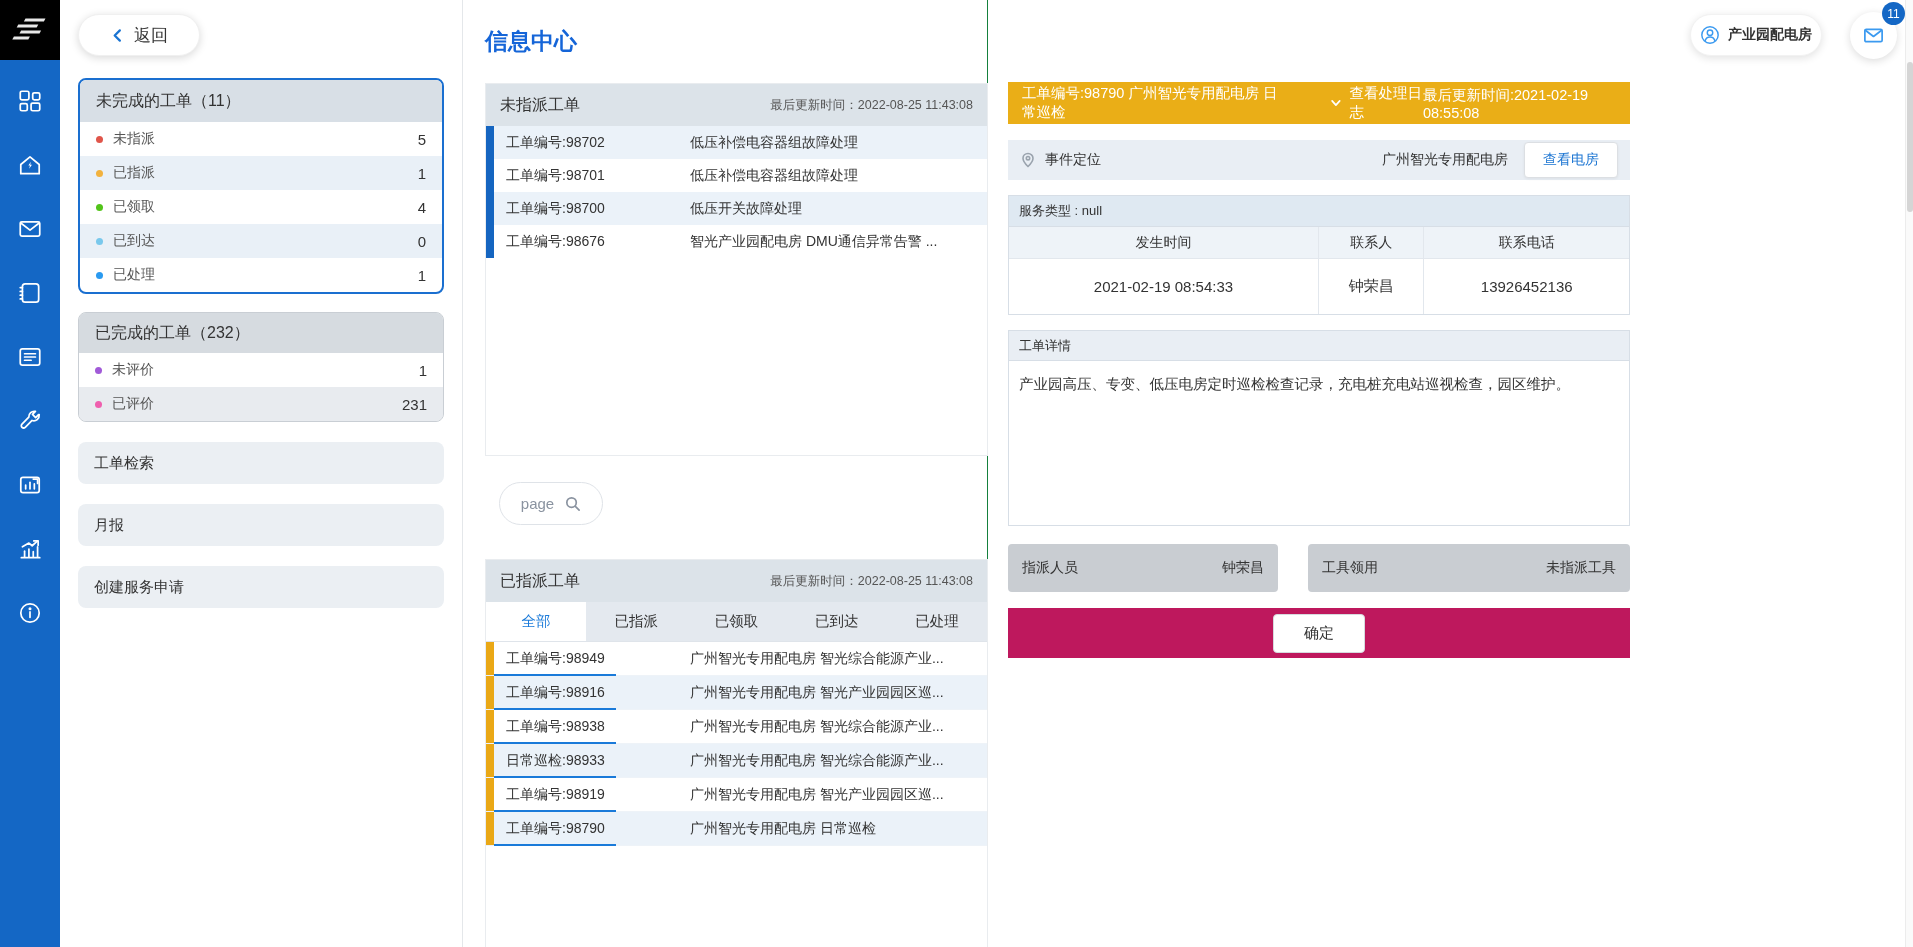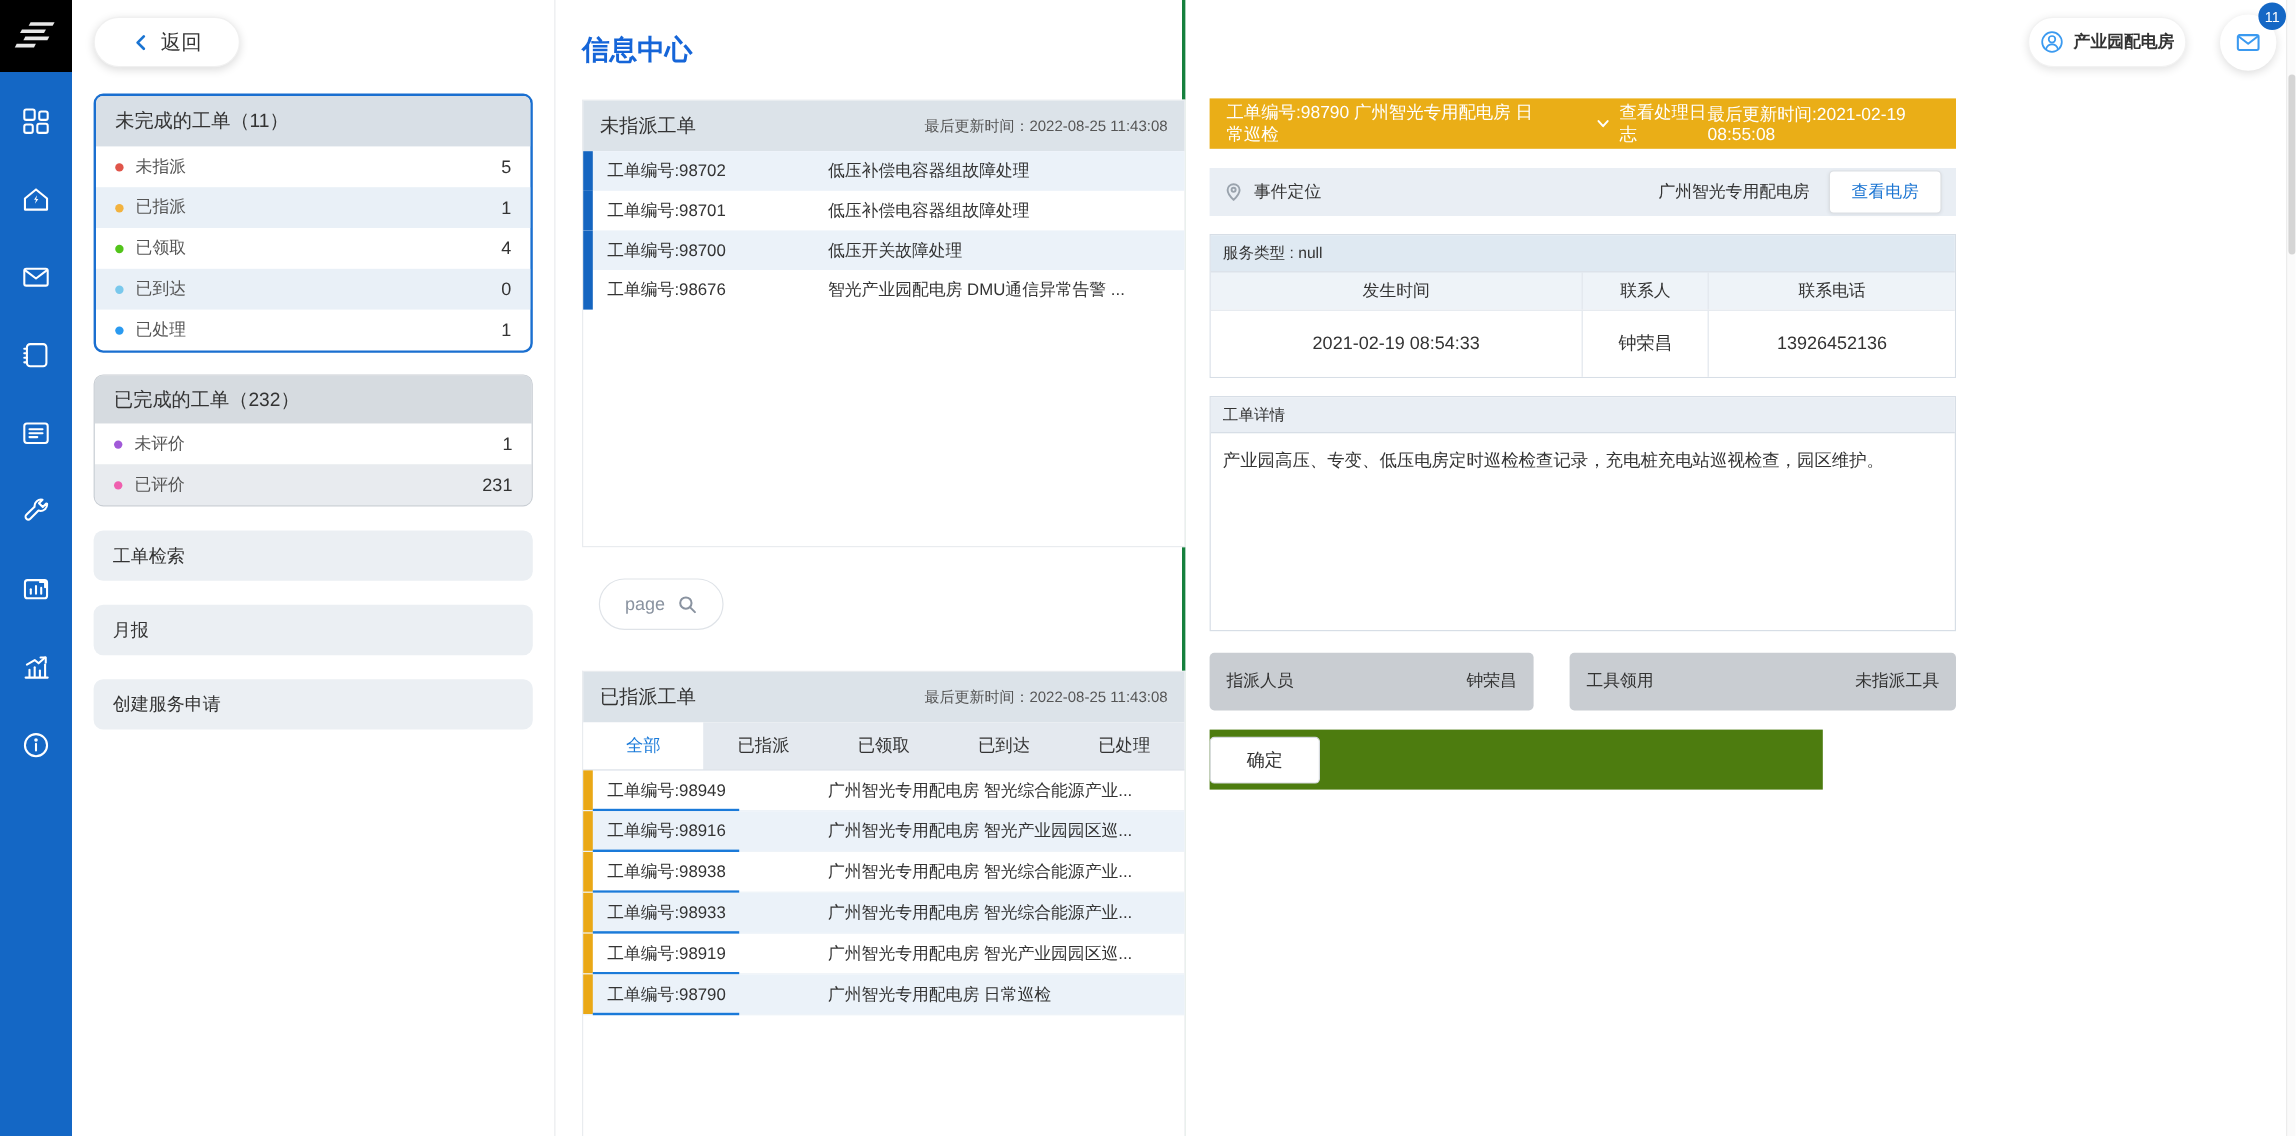--- a/index.html
+++ b/index.html
@@ -25,21 +25,21 @@
   .dot { width:7px; height:7px; border-radius:50%; margin-right:10px; flex:none; }
   .count { margin-left:auto; font-size:15px; color:#333; }
   .panel2 { margin-top:18px; width:366px; border:1px solid #c9ced4; border-radius:8px; overflow:hidden; background:#eef0f3; }
   .panel2 .hd { height:40px; background:#d6dbe0; display:flex; align-items:center; padding:12px 16px; font-size:16px; }
   .panel2 .status-row { background:#fff; }
   .panel2 .status-row.alt { background:#e8ebef; }
   .nav-btn { margin-top:20px; width:366px; height:42px; background:#ebeff3; border-radius:8px;
     display:flex; align-items:center; padding:0 16px; font-size:15px; cursor:pointer; }
 
   
-  .mid-col { border-right:3px solid #15803d; padding:26px 0 0 22px; background:#fff; }
+  .mid-col { border-right:1px solid #15803d; padding:26px 0 0 22px; background:#fff; }
   .mid-title { font-size:23px; font-weight:bold; color:#1565d8; }
   .wo-panel { width:503px; border:1px solid #e9ecef; background:#fff; }
   .unassigned { margin-top:26px; height:373px; }
   .p-hd { height:42px; background:#dce3e9; display:flex; align-items:center; justify-content:space-between; padding:0 14px; }
   .p-hd .t { font-size:16px; }
   .p-hd .u { font-size:12.5px; color:#555; }
   .wo-row { height:33px; display:flex; align-items:center; position:relative; font-size:14px; }
   .wo-row.alt { background:#ebf2f9; }
   .wo-bar { width:8px; align-self:stretch; flex:none; }
   .wo-id { padding-left:12px; width:196px; flex:none; }
@@ -73,21 +73,21 @@
   .cell { display:flex; align-items:center; justify-content:center; border-right:1px solid #e2e7ed; }
   .cell:last-child { border-right:none; }
   .c1 { width:50%; } .c2 { width:17%; } .c3 { width:33%; }
   .detail-box { margin-top:15px; border:1px solid #d7dee6; height:196px; background:#fff; }
   .detail-hd { height:30px; background:#e9eef4; border-bottom:1px solid #d7dee6; display:flex; align-items:center; padding:0 10px; font-size:13px; }
   .detail-body { padding:12px 10px; font-size:14.5px; line-height:1.55; }
   .pills { margin-top:18px; display:flex; gap:30px; width:622px; }
   .pill { height:48px; background:#c9cdd2; border-radius:4px; display:flex; align-items:center;
     justify-content:space-between; padding:0 14px; font-size:14px; }
   .pill.p1 { width:270px; } .pill.p2 { flex:1; }
-  .confirm-bar { margin-top:16px; width:511px; height:50px; background:#4d7c0f; display:flex; align-items:center; justify-content:flex-start; }
+  .confirm-bar { margin-top:16px; width:622px; height:50px; background:#be185d; display:flex; align-items:center; justify-content:center; }
   .confirm-btn { background:#fff; border:1px solid #d6dade; border-radius:4px; padding:9px 30px; font-size:15px; color:#333; cursor:pointer; }
 
   
   .user-pill { position:absolute; top:14px; right:91px; width:132px; height:42px; border-radius:21px; background:#fff;
     border:1px solid #f2f2f2; box-shadow:0 2px 8px rgba(0,0,0,.12); display:flex; align-items:center; justify-content:center; gap:8px; font-size:14px; z-index:5;font-weight:bold; }
   .user-pill svg { width:20px; height:20px; stroke:#3b9af0; fill:none; stroke-width:1.6; }
   .mail-btn { position:absolute; top:12px; right:16px; width:47px; height:47px; border-radius:50%; background:#fff;
     box-shadow:0 2px 8px rgba(0,0,0,.14); display:flex; align-items:center; justify-content:center; z-index:5; cursor:pointer; }
   .mail-btn svg { width:23px; height:23px; stroke:#3b9af0; fill:none; stroke-width:1.8; stroke-linejoin:round; }
   .badge { position:absolute; top:2px; right:8px; min-width:23px; height:23px; border-radius:12px; background:#1467c5;
@@ -302,21 +302,21 @@
         <span class="blue-underline"></span>
       </div>
       <div class="wo-row">
         <span class="wo-bar" style="background: rgb(234, 168, 22);"></span>
         <span class="wo-id">工单编号:98938</span>
         <span class="wo-desc">广州智光专用配电房 智光综合能源产业...</span>
         <span class="blue-underline"></span>
       </div>
       <div class="wo-row alt">
         <span class="wo-bar" style="background: rgb(234, 168, 22);"></span>
-        <span class="wo-id">工单编号:98933</span>
+        <span class="wo-id">日常巡检:98933</span>
         <span class="wo-desc">广州智光专用配电房 智光综合能源产业...</span>
         <span class="blue-underline"></span>
       </div>
       <div class="wo-row">
         <span class="wo-bar" style="background: rgb(234, 168, 22);"></span>
         <span class="wo-id">工单编号:98919</span>
         <span class="wo-desc">广州智光专用配电房 智光产业园园区巡...</span>
         <span class="blue-underline"></span>
       </div>
       <div class="wo-row alt">

